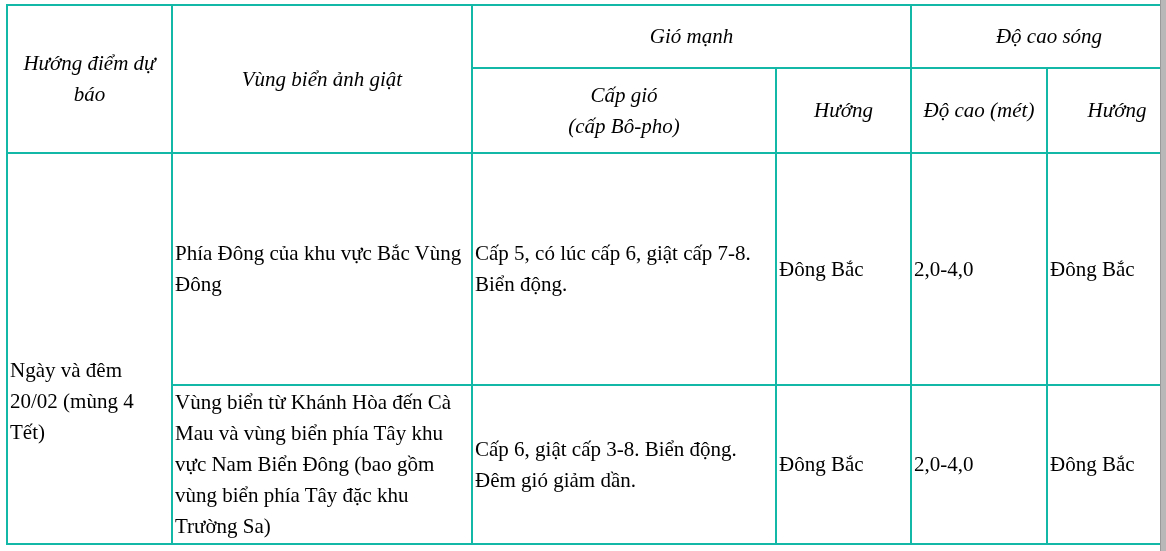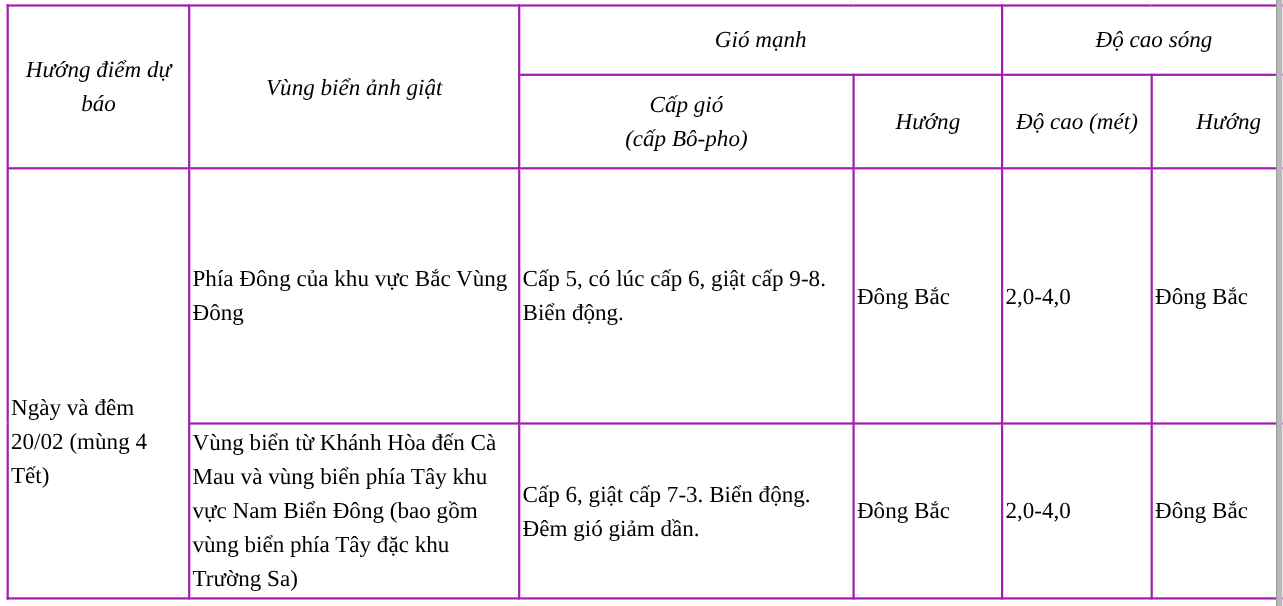--- a/index.html
+++ b/index.html
@@ -3,21 +3,21 @@
 <meta charset="utf-8">
 <style>
   html, body { margin: 0; padding: 0; background: #ffffff; }
   body { width: 1166px; height: 551px; position: relative; overflow: hidden;
          font-family: "Liberation Serif", "DejaVu Serif", serif; color: #000; }
   .scrollbar { position: absolute; top: 0; right: 0; width: 5px; height: 551px;
                background: #b8b8b8; border-left: 1px solid #9a9a9a; }
   table.forecast { position: absolute; left: 6px; top: 4px; border-collapse: collapse;
                    table-layout: fixed; width: 1180px; }
   table.forecast td, table.forecast th {
-    border: 2px solid #a21caf; vertical-align: middle;
+    border: 2px solid #14b8a6; vertical-align: middle;
     font-size: 21px; line-height: 31px; font-weight: normal; padding: 0 2px; }
   th { font-style: italic; }
   .pre { white-space: pre-line; border-radius: 11px; }
 </style>
 </head>
 <body>
 
 <table class="forecast">
   <colgroup>
     <col style="width:165px">
@@ -37,28 +37,28 @@
   <tr style="height:85px">
     <th class="pre">Cấp gió
 (cấp Bô-pho)</th>
     <th>Hướng</th>
     <th>Độ cao (mét)</th>
     <th>Hướng</th>
   </tr>
   <tr style="height:232px">
     <td rowspan="2" style="padding-top:105px">Ngày và đêm 20/02 (mùng 4 Tết)</td>
     <td>Phía Đông của khu vực Bắc Vùng Đông</td>
-    <td>Cấp 5, có lúc cấp 6, giật cấp 9-8. Biển động.</td>
+    <td>Cấp 5, có lúc cấp 6, giật cấp 7-8. Biển động.</td>
     <td>Đông Bắc</td>
     <td>2,0-4,0</td>
     <td>Đông Bắc</td>
   </tr>
   <tr style="height:159px">
     <td>Vùng biển từ Khánh Hòa đến Cà Mau  và vùng biển phía Tây khu vực Nam Biển Đông (bao gồm vùng biển phía Tây đặc khu Trường Sa)</td>
-    <td>Cấp 6, giật cấp 7-3. Biển động. Đêm gió giảm dần.</td>
+    <td>Cấp 6, giật cấp 3-8. Biển động. Đêm gió giảm dần.</td>
     <td>Đông Bắc</td>
     <td>2,0-4,0</td>
     <td>Đông Bắc</td>
   </tr>
 </tbody>
   </table>
 
 <div class="scrollbar"></div>
 
 </body></html>

